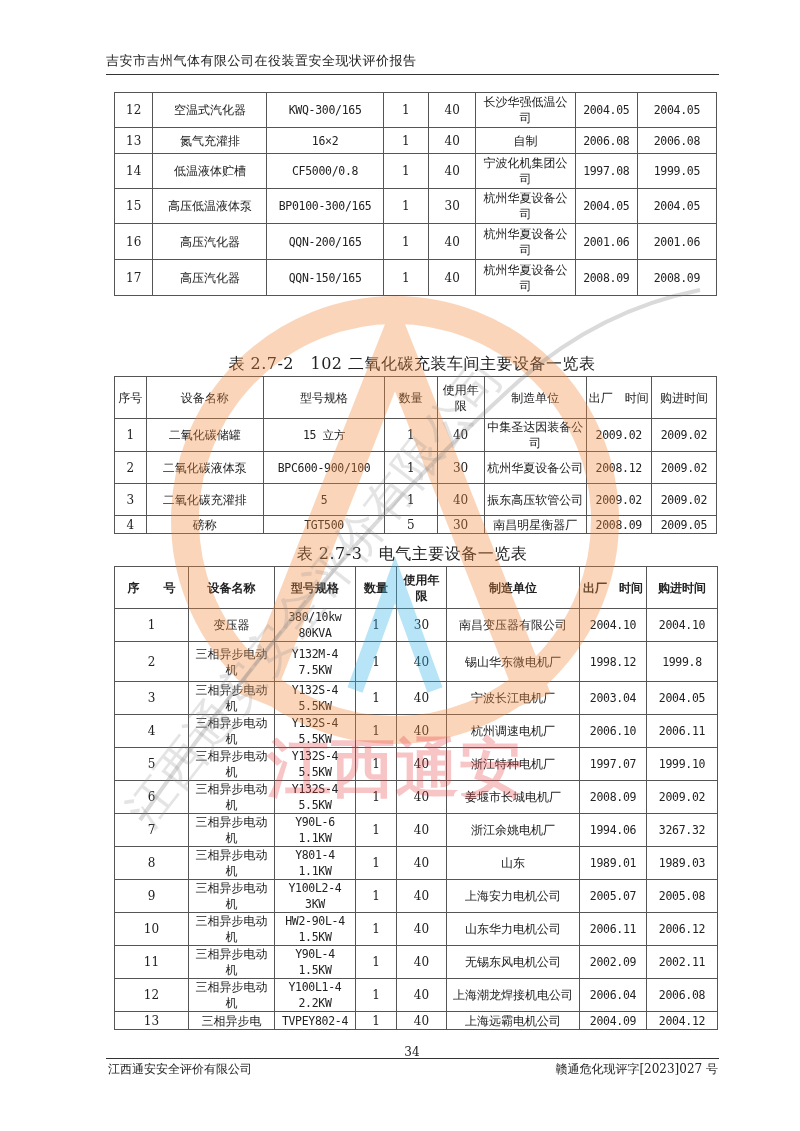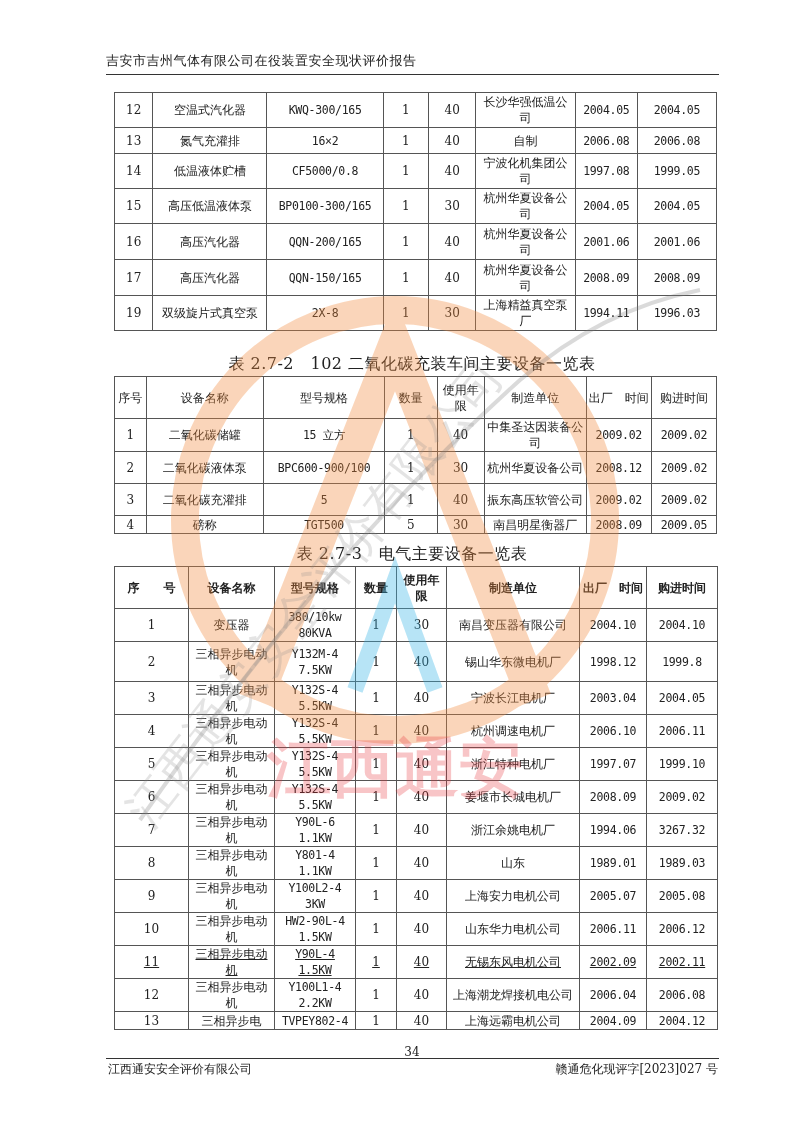--- a/index.html
+++ b/index.html
@@ -113,30 +113,20 @@
       </tr>
       <tr style="height: 36px; margin-top: 22px;">
         <td>17</td>
         <td>高压汽化器</td>
         <td class="mono">QQN-150/165</td>
         <td>1</td>
         <td>40</td>
         <td>杭州华夏设备公司</td>
         <td class="mono">2008.09</td>
         <td class="mono">2008.09</td>
-      </tr>
-      <tr style="height: 35px;">
-        <td>19</td>
-        <td>双级旋片式真空泵</td>
-        <td class="mono">2X-8</td>
-        <td>1</td>
-        <td>30</td>
-        <td>上海精益真空泵厂</td>
-        <td class="mono">1994.11</td>
-        <td class="mono">1996.03</td>
       </tr>
     </tbody>
 </table>
 
 <div class="caption" style="top:354px;">表 2.7-2　102 二氧化碳充装车间主要设备一览表</div>
 
 <table class="equip" style="left:114px; top:376px; width:603px;">
   <colgroup>
     <col style="width:30px">
       <col style="width:112px">
@@ -322,21 +312,21 @@
       <tr style="height: 32px;">
         <td>10</td>
         <td>三相异步电动机</td>
         <td class="mono">HW2-90L-4 1.5KW</td>
         <td>1</td>
         <td>40</td>
         <td>山东华力电机公司</td>
         <td class="mono">2006.11</td>
         <td class="mono">2006.12</td>
       </tr>
-      <tr style="height: 33px; text-decoration: underline;">
+      <tr style="height: 33px;">
         <td>11</td>
         <td>三相异步电动机</td>
         <td class="mono">Y90L-4 1.5KW</td>
         <td>1</td>
         <td>40</td>
         <td>无锡东风电机公司</td>
         <td class="mono">2002.09</td>
         <td class="mono">2002.11</td>
       </tr>
       <tr style="height: 32px;">

